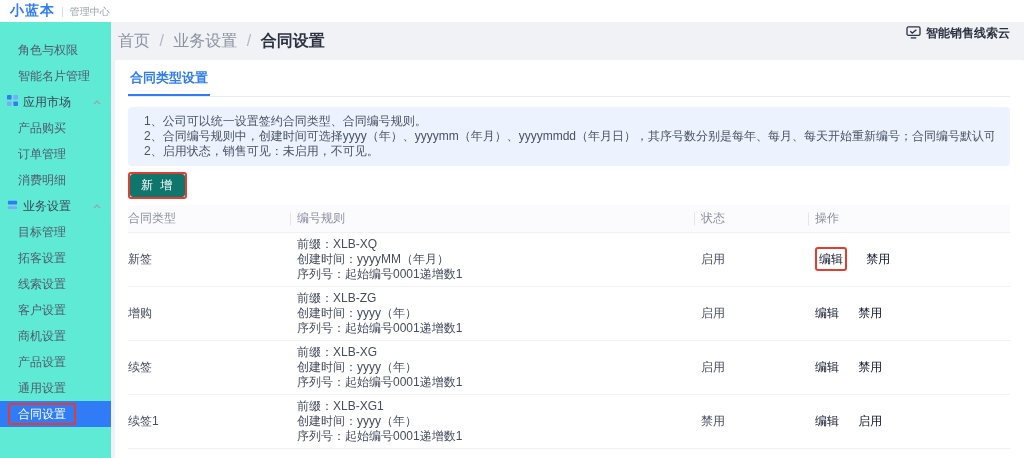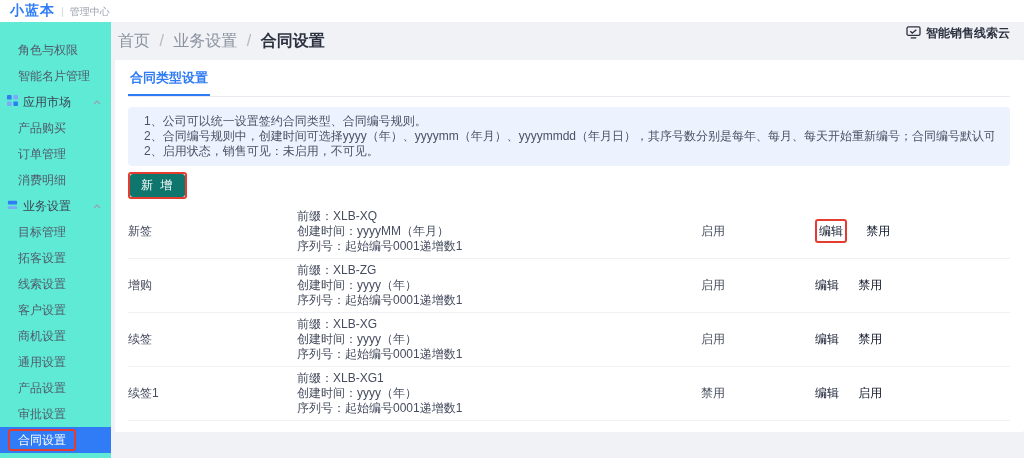--- a/index.html
+++ b/index.html
@@ -176,27 +176,24 @@
   <div class="side-item">
     <span>线索设置</span>
   </div>
   <div class="side-item">
     <span>客户设置</span>
   </div>
   <div class="side-item">
     <span>商机设置</span>
   </div>
   <div class="side-item">
+    <span>产品设置</span>
+  </div>
+  <div class="side-item">
     <span>通用设置</span>
-  </div>
-  <div class="side-item">
-    <span>产品设置</span>
-  </div>
-  <div class="side-item">
-    <span>审批设置</span>
   </div>
   <div class="side-item active">
     <span class="red-box side-annot">
       <span>合同设置</span>
     </span>
   </div>
 </div>
 
 <div class="main">
 
@@ -220,20 +217,26 @@
       <div>2、启用状态，销售可见：未启用，不可见。</div>
     </div>
 
     <div class="toolbar">
       <span class="red-box">
         <button class="btn-primary">新 增</button>
       </span>
     </div>
 
     <div class="table">
+      <div class="thead">
+        <div class="th c1">合同类型</div>
+        <div class="th c2">编号规则</div>
+        <div class="th c3">状态</div>
+        <div class="th c4">操作</div>
+      </div>
 
       <div class="trow">
         <div class="c1">新签</div>
         <div class="c2 rules">
           <div>前缀：XLB-XQ</div>
           <div>创建时间：yyyyMM（年月）</div>
           <div>序列号：起始编号0001递增数1</div>
         </div>
         <div class="c3">启用</div>
         <div class="c4">

